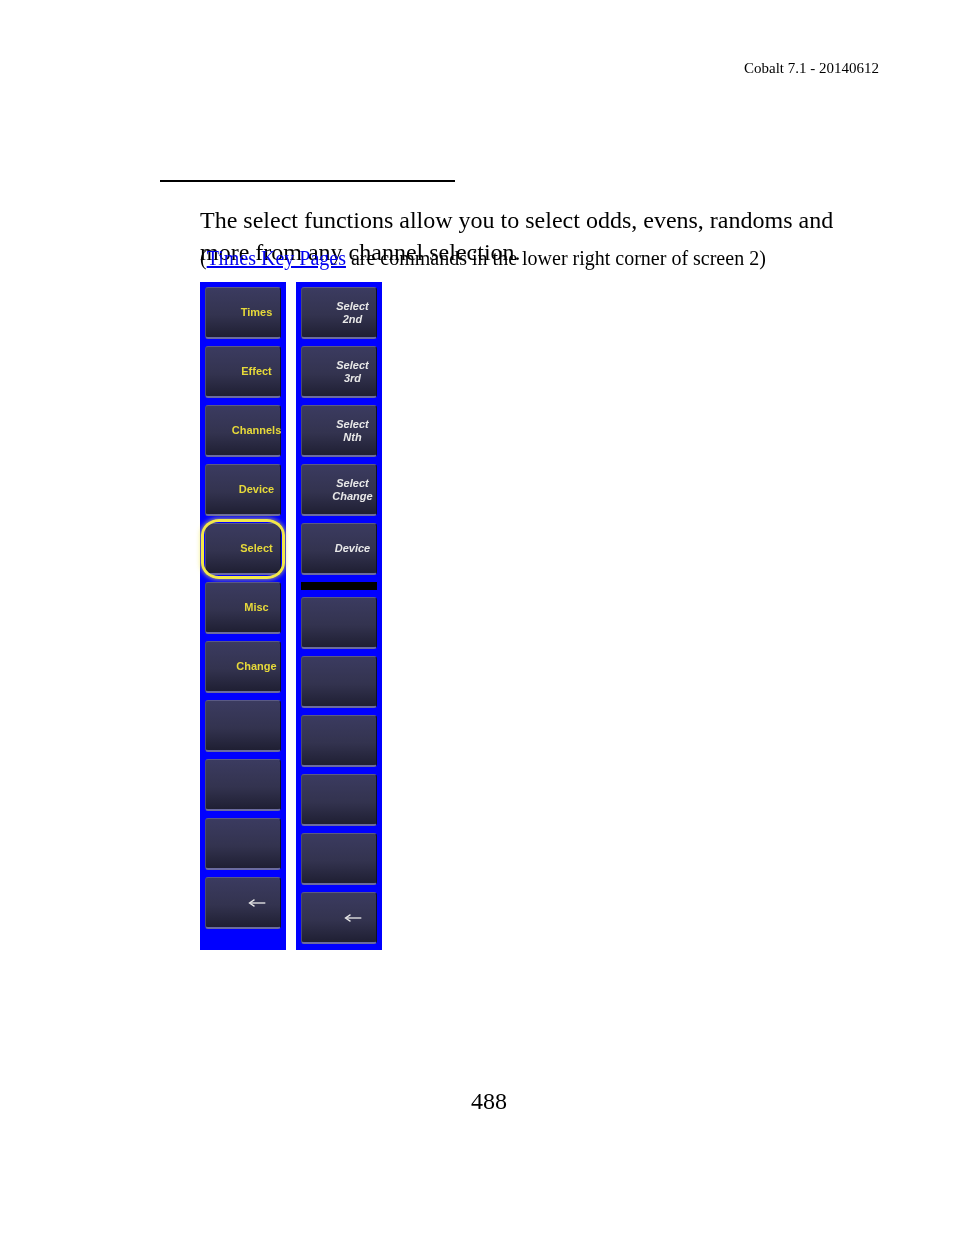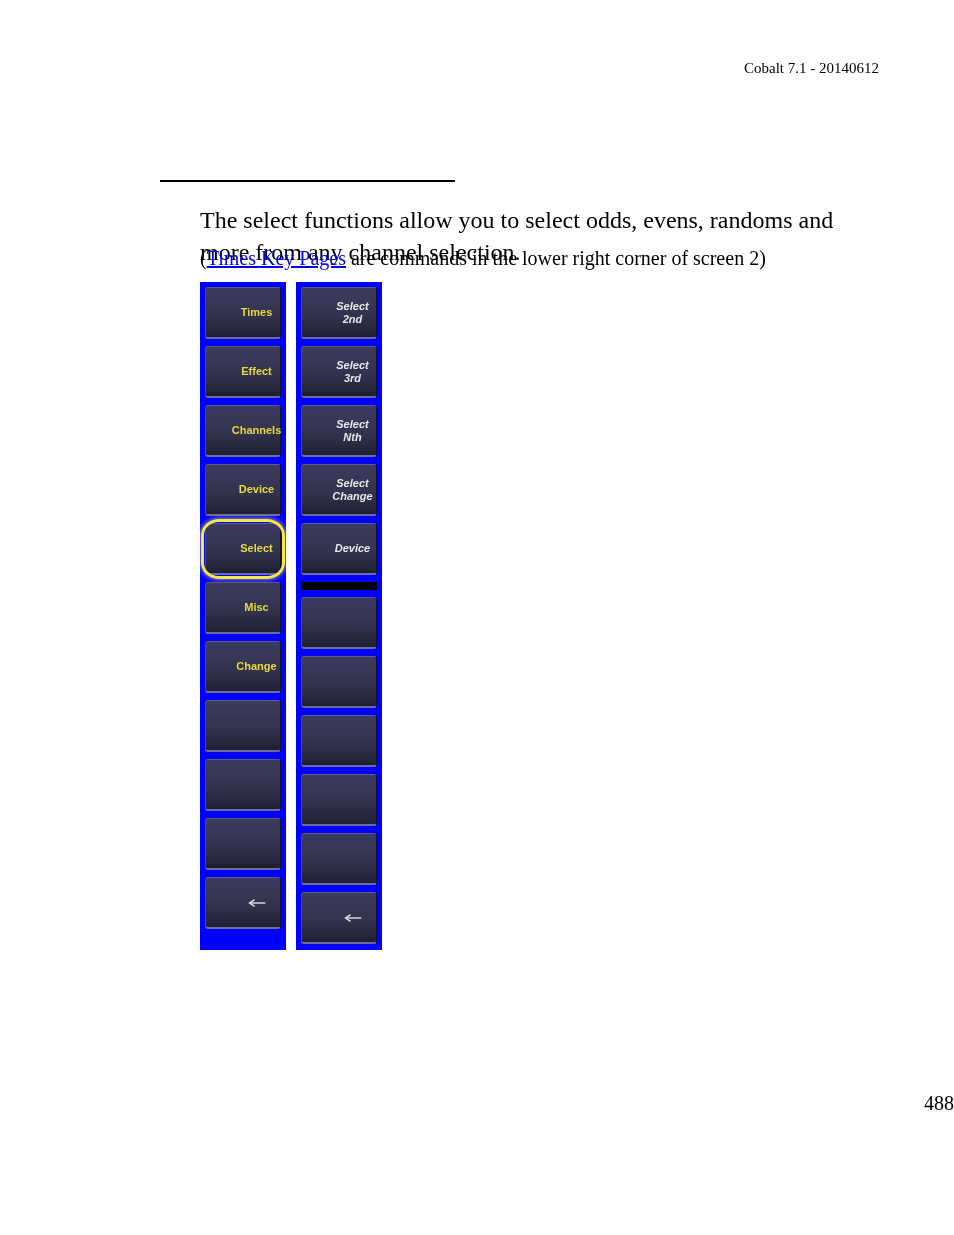--- a/index.html
+++ b/index.html
@@ -102,22 +102,22 @@
     border: 3px solid #f2e84a;
     border-radius: 18px / 16px;
     box-shadow: 0 0 4px 1px rgba(240,230,70,0.6);
     pointer-events: none;
   }
   .page-num {
     position: absolute;
     bottom: 120px;
     left: 0;
     right: 0;
-    text-align: right;
-    font-size: 20px;
+    text-align: center;
+    font-size: 24px;
     padding-left: 24px;
   }
   .arrow-svg { width: 20px; height: 10px; }
 </style>
 </head>
 <body>
 
 <div class="header-text">Cobalt 7.1 - 20140612</div>
 
 <div class="rule"></div>

